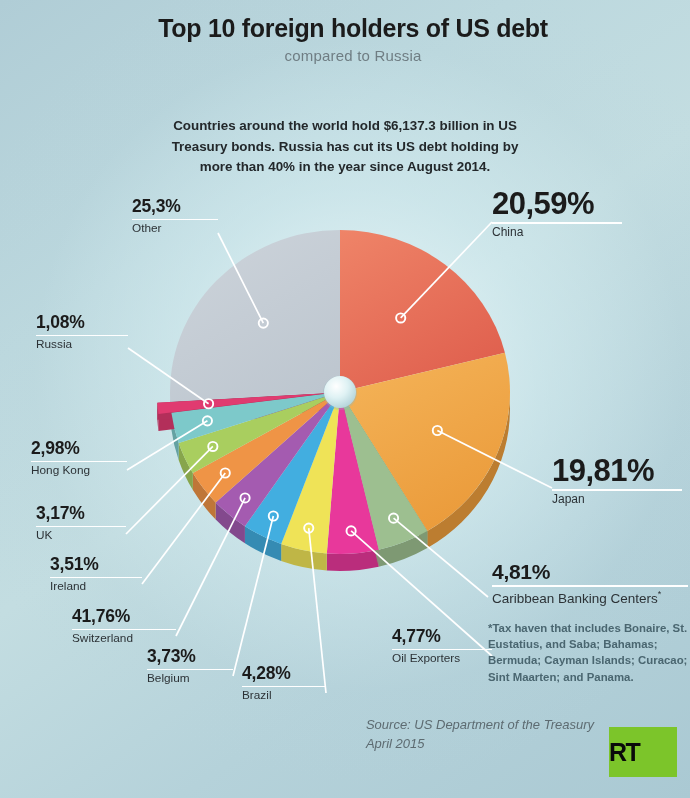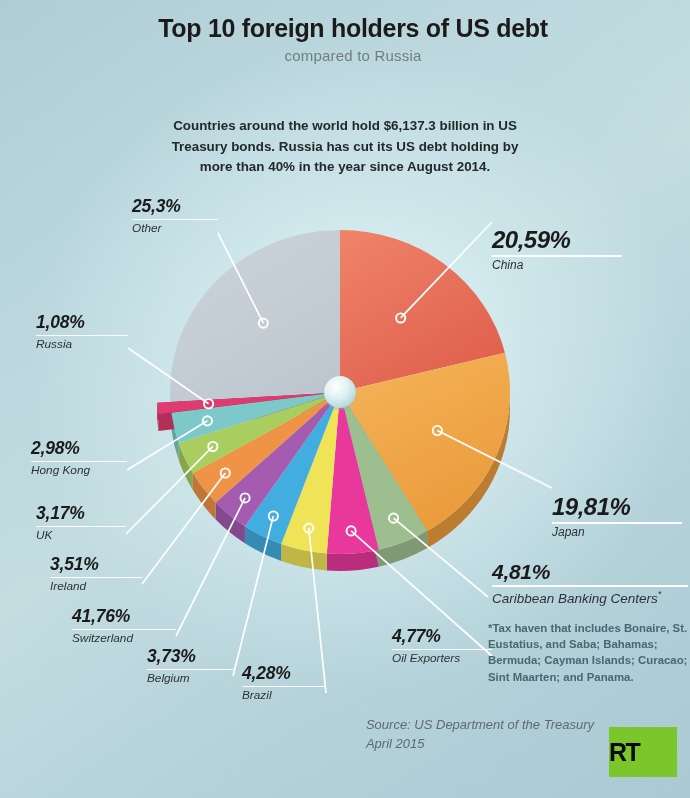--- a/index.html
+++ b/index.html
@@ -31,26 +31,26 @@
     color:#23282b;font-weight:600;
   }
 
   
   #pie{position:absolute;left:0;top:0;}
 
   
   .lbl{position:absolute;}
   .lbl .pct{color:#1b1b1b;font-weight:bold;line-height:1;white-space:nowrap;}
   .lbl .nm{color:#2c3236;line-height:1.12;white-space:nowrap;}
-  .lbl.l{text-align:left;font-style:italic;}
+  .lbl.l{text-align:left;}
 
   .rule{height:1.6px;background:#ffffff;margin:3px 0 2px 0;}
 
   
-  .big .pct{font-size:24px;letter-spacing:-0.5px;margin-top:40px;}
+  .big .pct{font-size:31px;letter-spacing:-0.5px;}
   .big .nm{font-size:12px;}
 
   .mid .pct{font-size:21px;letter-spacing:-0.3px;}
   .mid .nm{font-size:13.5px;}
 
   .sm .pct{font-size:17.5px;letter-spacing:-0.2px;}
   .sm .nm{font-size:11.8px;}
 
   .sup{font-size:9px;vertical-align:super;}
 

